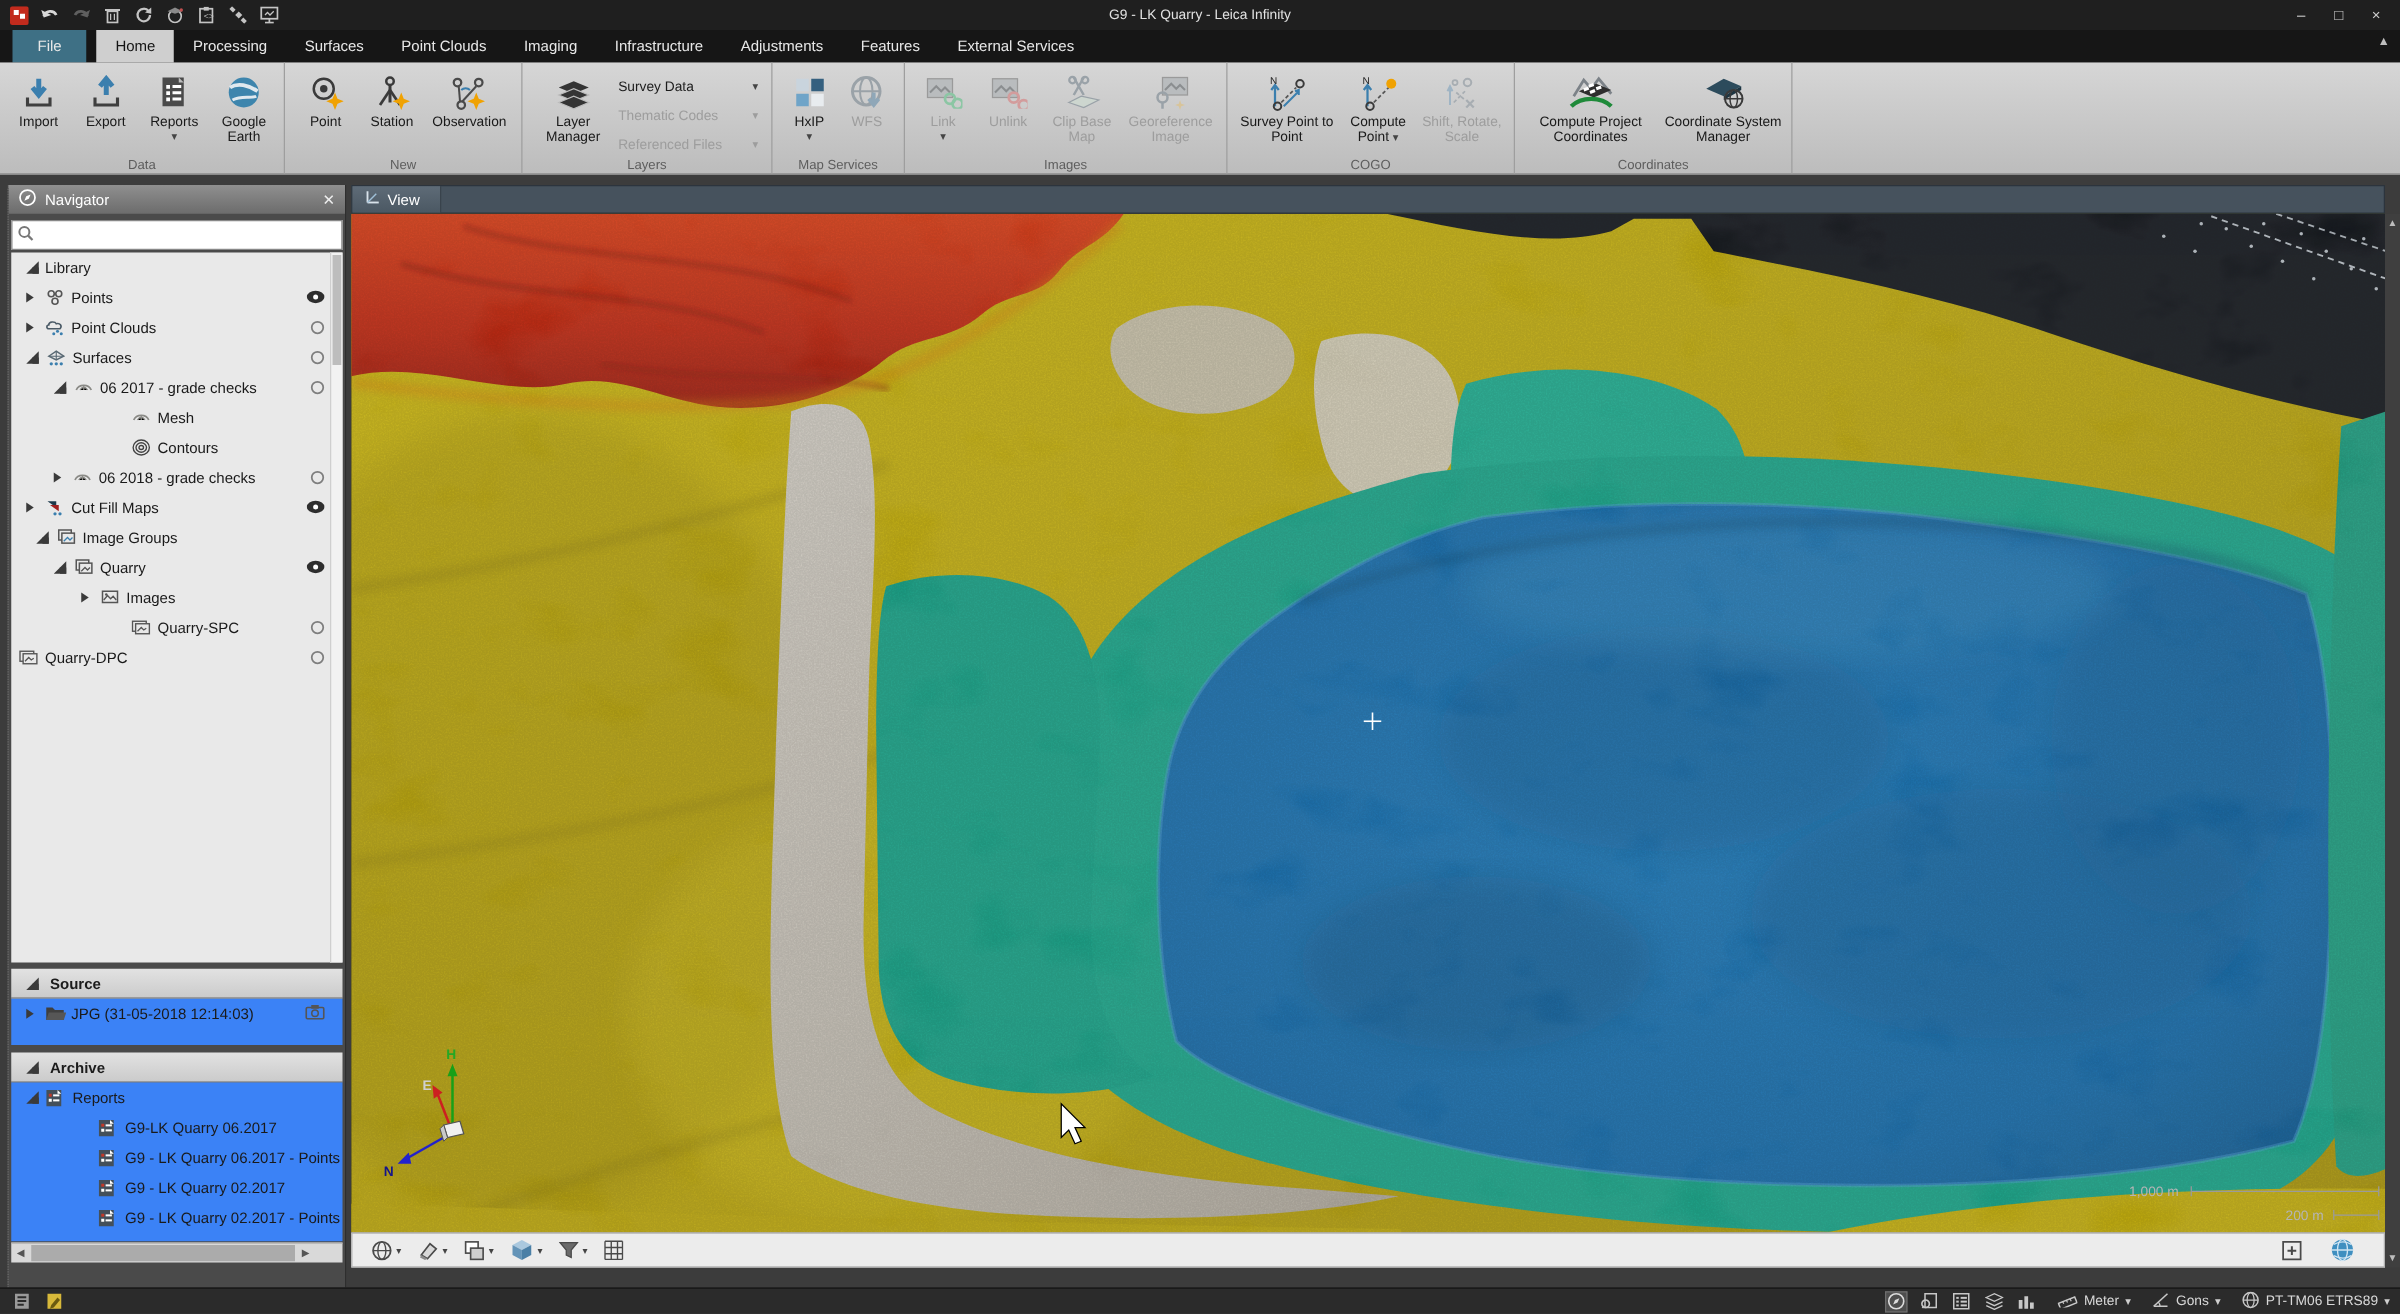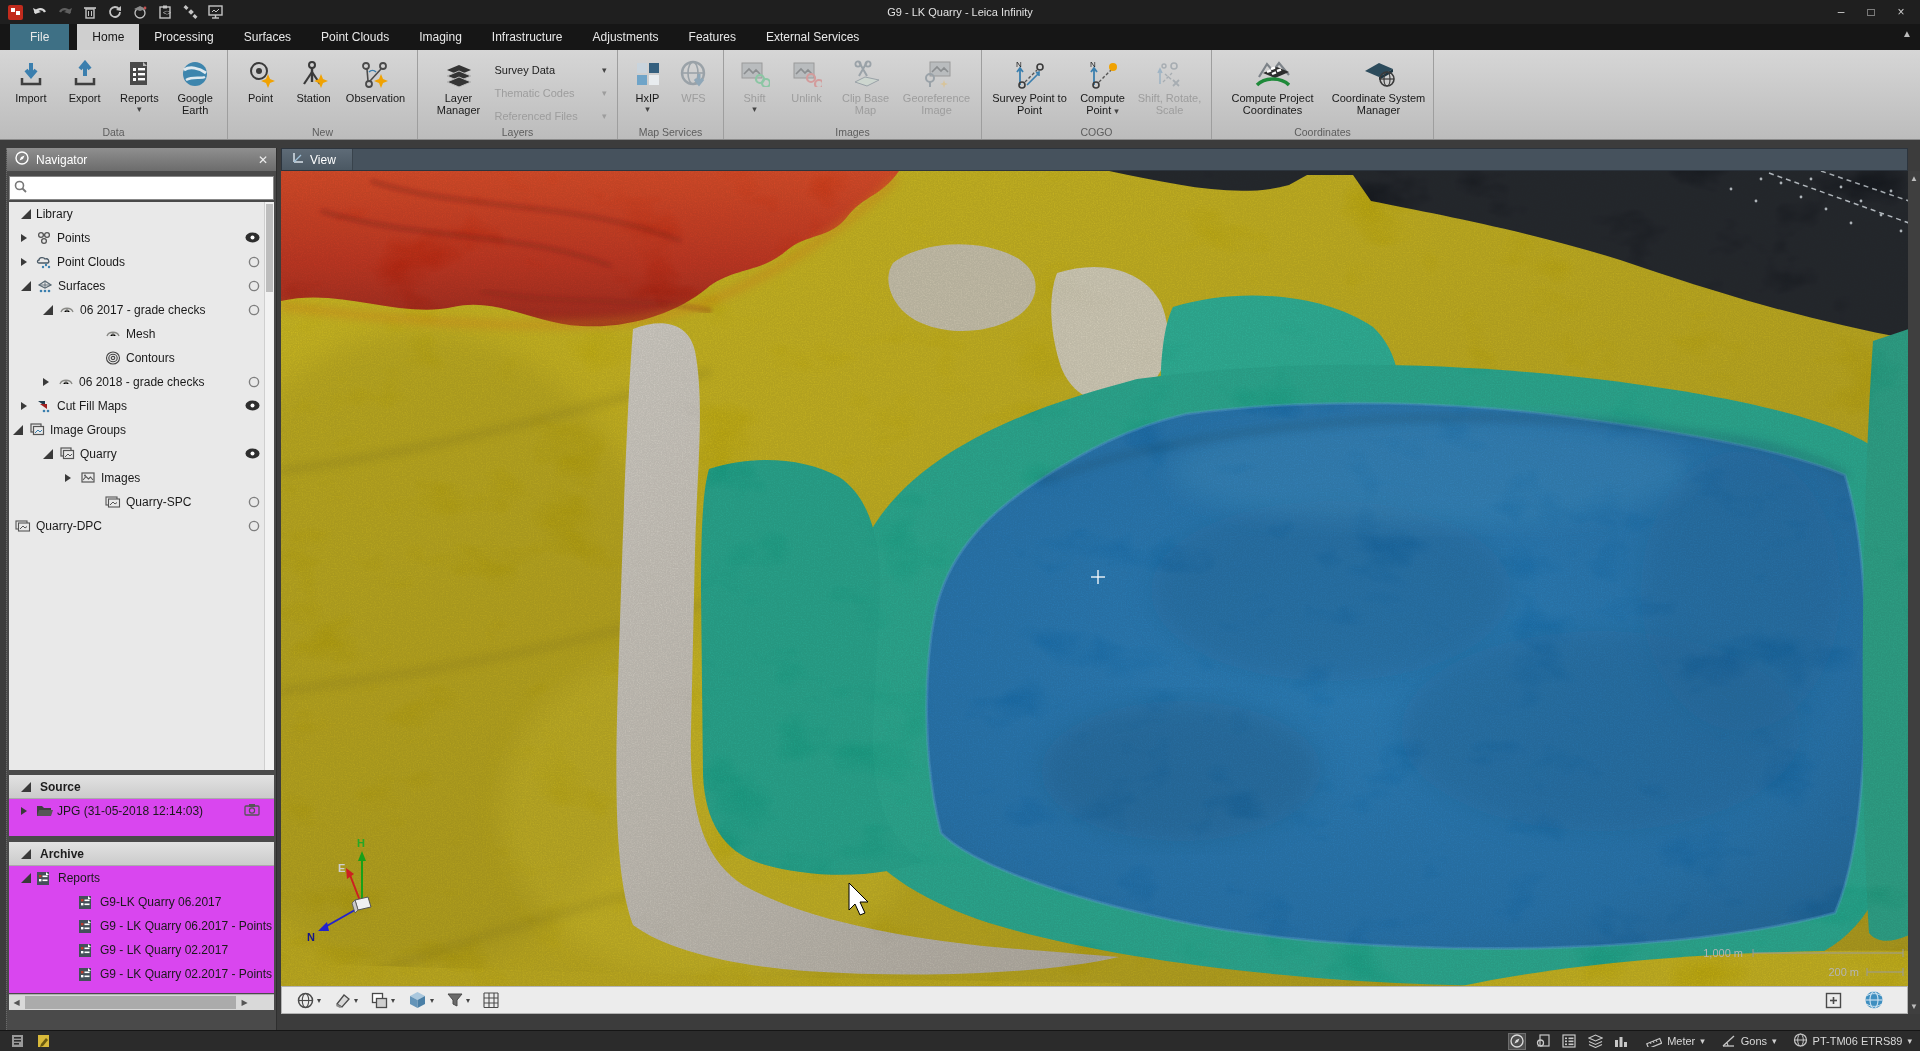--- a/index.html
+++ b/index.html
@@ -58,21 +58,21 @@
   .exp { width:9px; height:9px; display:inline-block; flex:0 0 9px; }
   .exp.col { width:0; height:0; border-top:4.5px solid transparent; border-bottom:4.5px solid transparent; border-left:6px solid #3a3a3a; }
   .exp.open { width:0; height:0; border:5px solid transparent; border-bottom-color:#3a3a3a; border-right-color:#3a3a3a; }
   .ticon { width:16px; height:14px; margin-left:6px; flex:0 0 16px; }
   .vis { position:absolute; right:14px; top:6px; }
   .vscroll-tree { position:absolute; top:54px; right:2px; width:10px; height:568px; background:#f2f2f2; border-left:1px solid #cfcfcf; }
   .vscroll-tree .thumb { position:absolute; top:2px; left:1px; width:7px; height:88px; background:#bdbdbd; }
   .sec-header { position:absolute; left:2px; right:2px; height:24px; background:linear-gradient(#e2e2e2,#cbcbcb);
     border-bottom:1px solid #aaa; display:flex; align-items:center; gap:9px; padding-left:12px;
     font-weight:bold; color:#1c1c1c; font-size:12px; }
-  .sec-body { position:absolute; left:2px; right:2px; background:#d946ef; }
+  .sec-body { position:absolute; left:2px; right:2px; background:#3b82f6; }
   .hscroll { position:absolute; left:2px; right:2px; bottom:20px; height:16px; background:#d9d9d9;
     border-top:1px solid #b0b0b0; }
   .hscroll .arr { position:absolute; top:0; width:15px; height:15px; color:#555; font-size:8px;
     display:flex; align-items:center; justify-content:center; }
   .hscroll .thumb { position:absolute; left:16px; right:38px; top:1px; height:13px; background:#ababab; }
 
   
   .viewport { position:absolute; left:281px; top:148px; width:1627px; height:866px; background:#3c3c3c; }
   .viewtab-bar { position:absolute; top:0; left:0; right:0; height:23px; background:#46525d;
     border:1px solid #2c343d; display:flex; }
@@ -339,21 +339,21 @@
     <div class="rgroup" style="width:258px">
       <div class="rbtn disabled" style="width:50px">
         <span class="ric">
           <svg width="30" height="26">
               <rect x="2" y="2" width="20" height="15" fill="#b9bcbe" stroke="#9a9a9a"></rect>
               <path d="M4,13 L9,8 L13,12 L16,9 L20,13" stroke="#8b8e90" fill="none" stroke-width="1.6"></path>
               <circle cx="20" cy="18" r="4" fill="none" stroke="#8cc6a4" stroke-width="2.2"></circle>
               <circle cx="26" cy="22" r="4" fill="none" stroke="#8cc6a4" stroke-width="2.2"></circle>
             </svg>
           </span>
-        <span>Shift</span>
+        <span>Link</span>
         <span class="dd-ar">▾</span>
       </div>
       <div class="rbtn disabled" style="width:54px">
         <span class="ric">
           <svg width="30" height="26">
               <rect x="2" y="2" width="20" height="15" fill="#b9bcbe" stroke="#9a9a9a"></rect>
               <path d="M4,13 L9,8 L13,12 L16,9 L20,13" stroke="#8b8e90" fill="none" stroke-width="1.6"></path>
               <circle cx="19" cy="17" r="4" fill="none" stroke="#d39c9c" stroke-width="2.2"></circle>
               <circle cx="27" cy="23" r="4" fill="none" stroke="#d39c9c" stroke-width="2.2"></circle>
             </svg>
@@ -563,21 +563,21 @@
               <path d="M4,5 L11,5 L11,10 Z" fill="#a02020"></path>
               <circle cx="8" cy="12" r="1.3" fill="#3b7fae"></circle>
               <circle cx="12" cy="12" r="1.3" fill="#3b7fae"></circle>
             </svg></span>
         <span class="lbl">Cut Fill Maps</span>
         <span class="vis"><svg width="15" height="11">
               <ellipse cx="7.5" cy="5.5" rx="7" ry="5" fill="#2e2e2e"></ellipse>
               <circle cx="7.5" cy="5.5" r="2" fill="#fff"></circle>
             </svg></span>
       </div>
-      <div class="trow" style="padding-left:4px">
+      <div class="trow" style="padding-left:20px">
         <span class="exp open"></span>
         <span class="ticon"><svg width="16" height="14">
               <rect x="2" y="1" width="10" height="8" fill="none" stroke="#555" stroke-width="1.2"></rect>
               <rect x="4.5" y="3.5" width="10" height="8" fill="#e9e9e9" stroke="#555" stroke-width="1.2"></rect>
               <path d="M6,10 L9,7 L11,9 L13,7" stroke="#3b7fae" fill="none" stroke-width="1"></path>
             </svg></span>
         <span class="lbl">Image Groups</span>
       </div>
       <div class="trow" style="padding-left:34px">
         <span class="exp open"></span>

